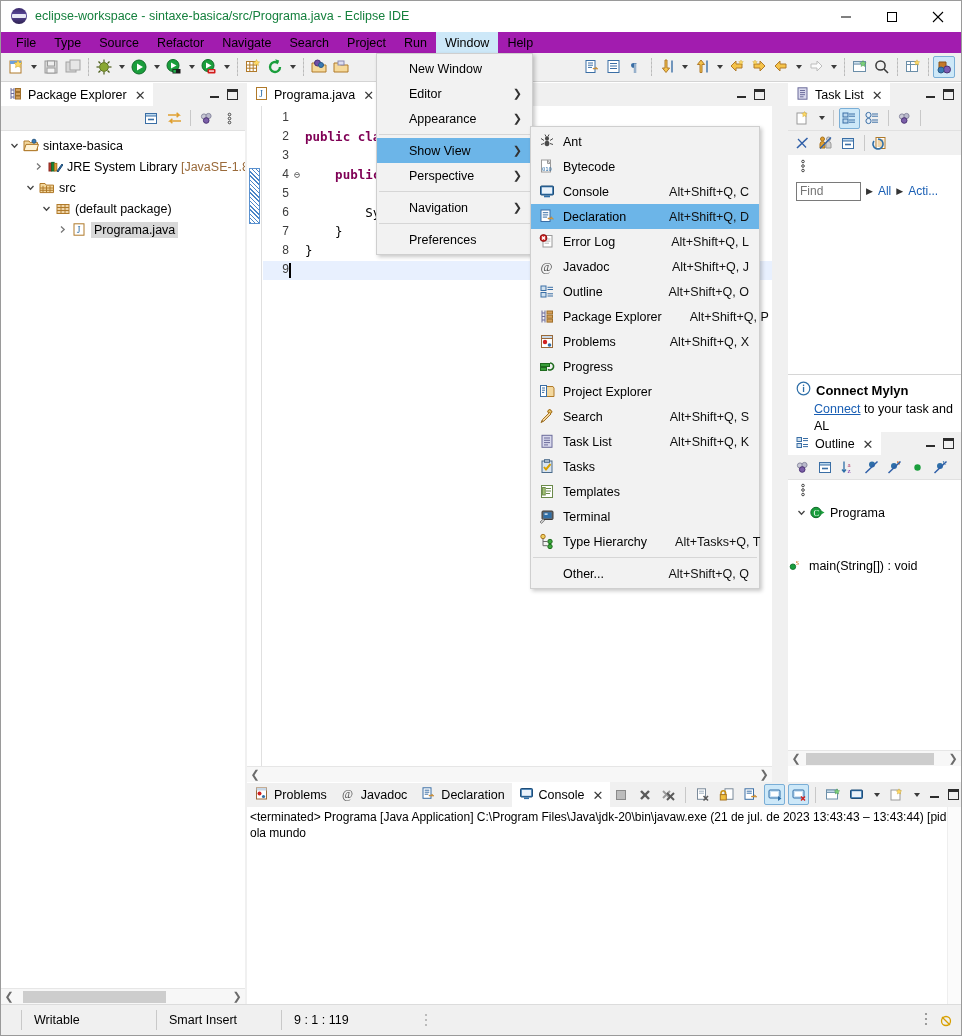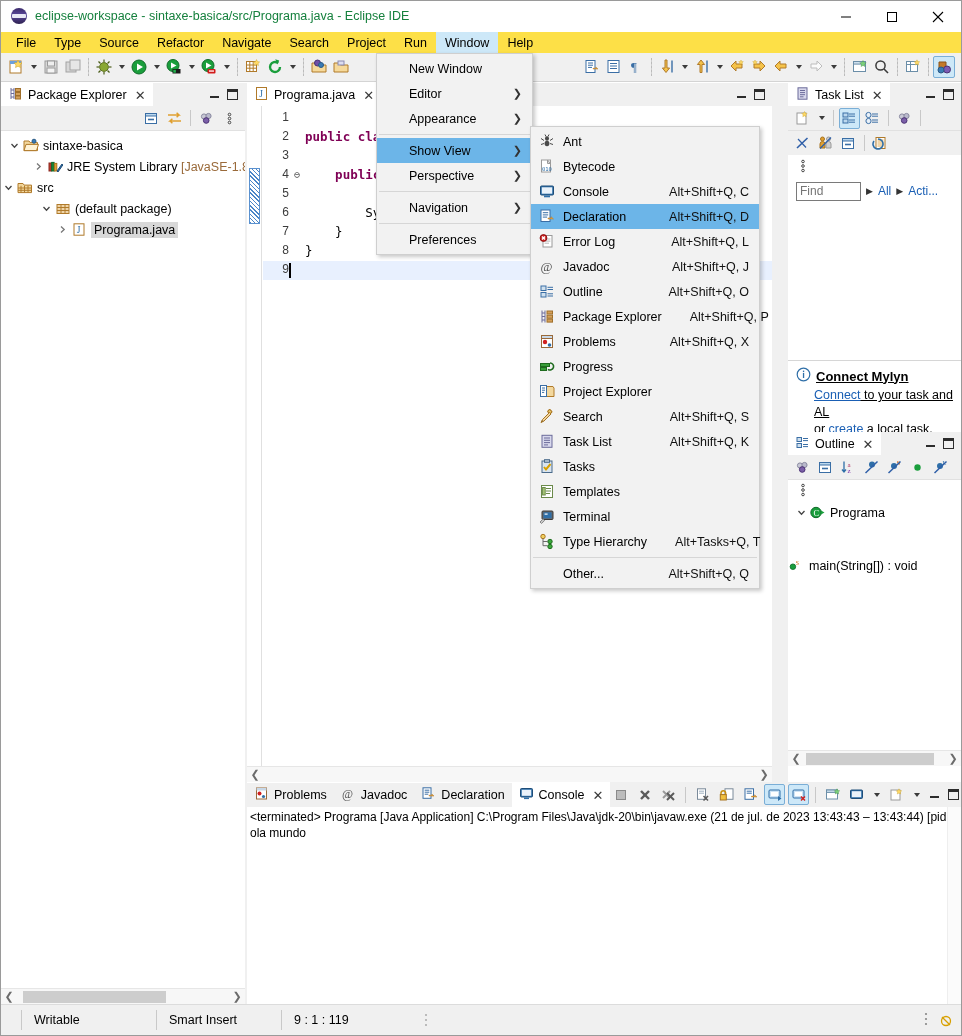--- a/index.html
+++ b/index.html
@@ -46,21 +46,21 @@
   .winbtns { position: absolute; right: 0; top: 0; height: 31px; display: flex; }
   .winbtn {
     width: 46px; height: 31px; display: flex; align-items: center; justify-content: center;
     font-size: 13px; color: #000; background: transparent;
   }
   .winbtn svg { display:block; }
 
   
   .menubar {
     height: 21px; display: flex; align-items: stretch;
-    background: #fde047; padding-left: 6px;
+    background: #a21caf; padding-left: 6px;
     font-size: 12.5px;
   }
   .menubar .mi {
     padding: 0 9px; display: flex; align-items: center;
     white-space: nowrap; color: #000; cursor: default;
   }
   .menubar .mi.active { background: #cde8f8; }
 
   
   .toolbar {
@@ -537,21 +537,21 @@
               <svg width="16" height="15" viewBox="0 0 16 15">
                   <rect x="2" y="4" width="2.4" height="8" fill="#c0392b" stroke="#8a2a20"></rect>
                   <rect x="4.7" y="3.4" width="2.4" height="8.6" fill="#1a8a3a" stroke="#12662a"></rect>
                   <rect x="7.4" y="4.4" width="2.4" height="7.6" fill="#e0a030" stroke="#a87420"></rect>
                   <path d="M10 12 L15 5 L15.8 6 L11 13z" fill="#2f6fa8" stroke="#1d4c78"></path>
                 </svg>
             </span>
             <span class="tlabel"><span>JRE System Library</span><span class="dim"> [JavaSE-1.8]</span></span>
           </div>
 
-          <div class="trow" style="">
+          <div class="trow" style="padding-left:22px;">
             <span class="twist">
                 <svg width="9" height="9" viewBox="0 0 9 9">
                   <path d="M1.5 3 L4.5 6.2 L7.5 3" fill="none" stroke="#444" stroke-width="1.3"></path>
                 </svg>
               </span>
             <span class="tico">
               <svg width="16" height="15" viewBox="0 0 16 15">
                   <path d="M1 3.5 h5 l1.2 1.6 H14.5 v7.5 H1z" fill="#f3d89e" stroke="#b07a2a"></path>
                   <g stroke="#b07a2a" fill="none">
                     <line x1="4" y1="5.8" x2="4" y2="12.6"></line>
@@ -812,21 +812,21 @@
       <div style="position:absolute;left:0;top:95px;right:0;height:26px;display:flex;align-items:center;gap:5px;padding-left:8px;">
         <input type="text" class="findbox" style="width: 65px; height: 19px; border: 1px solid rgb(122, 122, 122); font-size: 12px; padding: 0px 3px; font-family: &quot;Liberation Sans&quot;, sans-serif;" placeholder="Find">
         <span style="color:#333;font-size:9px;">▶</span>
         <span style="color:#1a5fb4;">All</span>
         <span style="color:#333;font-size:9px;">▶</span>
         <span style="color:#1a5fb4;">Acti...</span>
       </div>
       <div style="position:absolute;left:0;top:121px;right:0;bottom:0;background:#fff;"></div>
     </div>
 
-    <div class="mylyn" style="left:787px;top:277px;right:0;height:72px;text-decoration:underline;">
+    <div class="mylyn" style="left:787px;top:291px;right:0;height:72px;">
       <div class="mtitle">
         <span>
           <svg width="15" height="15" viewBox="0 0 15 15">
               <circle cx="7.5" cy="7.5" r="6.3" fill="#fff" stroke="#2f6fa8" stroke-width="1.2"></circle>
               <rect x="6.9" y="6" width="1.3" height="5" fill="#2f6fa8"></rect>
               <rect x="6.9" y="3.6" width="1.3" height="1.5" fill="#2f6fa8"></rect>
             </svg>
         </span>
         <span>Connect Mylyn</span>
       </div>

